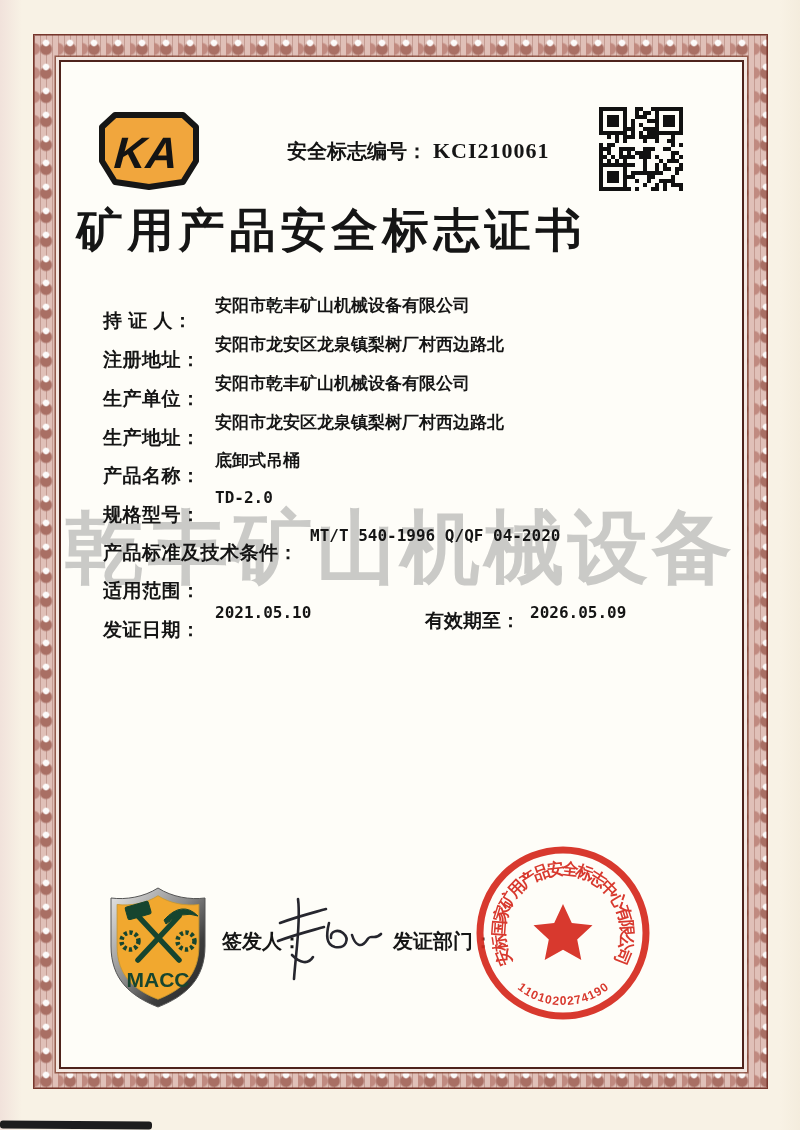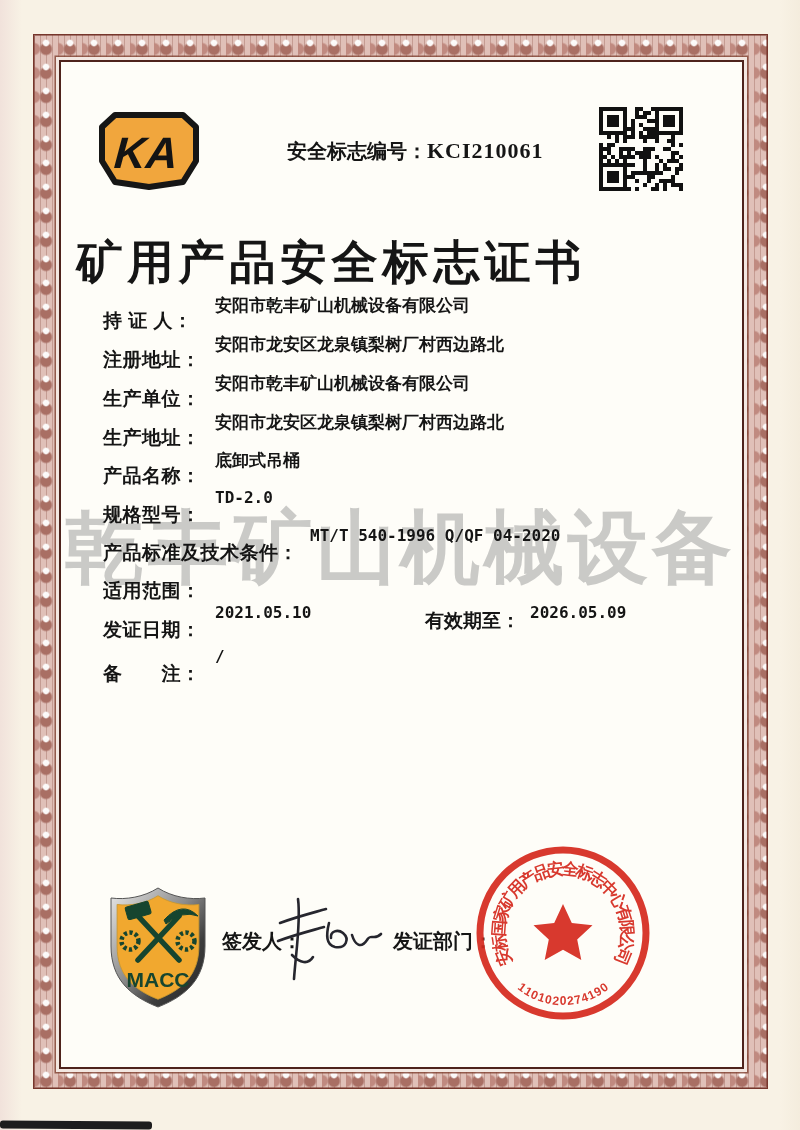--- a/index.html
+++ b/index.html
@@ -34,25 +34,25 @@
   .watermark{
     position:absolute;left:400px;top:495px;transform:translateX(-50%);
     font-size:80px;font-weight:700;letter-spacing:4px;white-space:nowrap;
     color:rgba(140,140,140,.45);z-index:1;font-family:"Liberation Sans",sans-serif;
   }
   .content{position:absolute;inset:0;z-index:2;color:#151515;}
   
   .ka-logo{position:absolute;left:98px;top:111px;}
   .hdr-line{position:absolute;left:287px;top:138px;white-space:nowrap;}
   .hdr-label{font-size:20px;font-weight:700;}
-  .hdr-number{font-family:"Liberation Serif",serif;font-size:22px;font-weight:600;letter-spacing:1px;}
+  .hdr-number{font-family:"Liberation Serif",serif;font-size:22px;font-weight:600;letter-spacing:1px;margin-left:6px;}
   .qr{position:absolute;left:599px;top:107px;}
   .title{
     position:absolute;left:0;top:200px;width:663px;text-align:center;
-    font-family:"Liberation Serif",serif;font-weight:900;font-size:46px;letter-spacing:5px;white-space:nowrap;margin-top:32px;
+    font-family:"Liberation Serif",serif;font-weight:900;font-size:46px;letter-spacing:5px;white-space:nowrap;
   }
   
   .row{position:absolute;left:103px;width:620px;height:26px;white-space:nowrap;}
   .row .lbl{position:absolute;left:0;top:16px;font-size:19px;font-weight:700;letter-spacing:.5px;}
   .row .val{position:absolute;left:112px;top:2px;font-size:17px;font-weight:600;font-family:"Liberation Serif",serif;}
   .row .val.mono{font-family:"DejaVu Sans Mono",monospace;font-weight:700;font-size:16px;letter-spacing:0;}
   .row .val.longoff{left:207px;}
   .row .lbl2{position:absolute;left:322px;top:0;font-size:19px;font-weight:700;margin-top:7px;}
   .row .val2{position:absolute;left:427px;top:2px;font-size:16px;font-weight:700;font-family:"DejaVu Sans Mono",monospace;}
   
@@ -355,24 +355,20 @@
     </div>
     <div class="row" style="top:562px">
       <span class="lbl">适用范围：</span>
     </div>
     <div class="row" style="top:601px">
       <span class="lbl">发证日期：</span>
       <span class="val mono">2021.05.10</span>
       <span class="lbl2">有效期至：</span>
       <span class="val2">2026.05.09</span>
     </div>
-    <div class="row" style="top:645px">
-      <span class="lbl">备　　注：</span>
-      <span class="val mono">/</span>
-    </div>
 
 
     <svg class="shield" width="116" height="128" viewBox="0 0 116 128">
       <defs>
         <linearGradient id="rimg" x1="0" y1="0" x2="1" y2="1">
           <stop offset="0" stop-color="#e9e9e9"></stop>
             <stop offset=".45" stop-color="#8c8c8c"></stop>
           <stop offset=".7" stop-color="#3d3d3d"></stop>
             <stop offset="1" stop-color="#222"></stop>
         </linearGradient>

